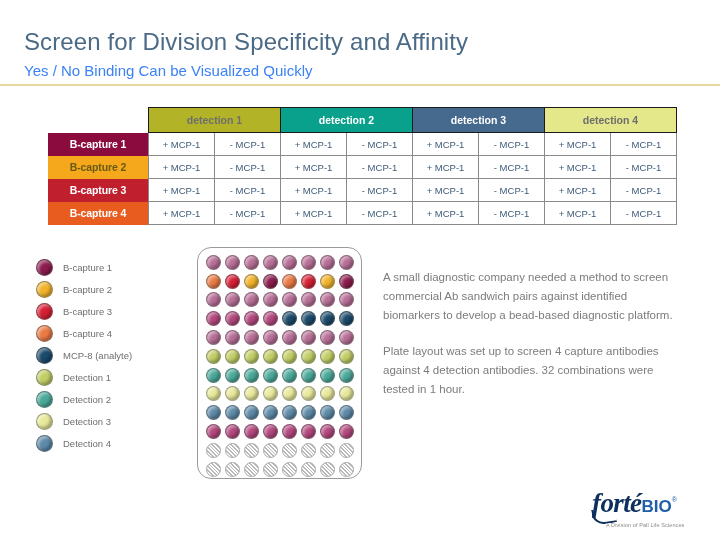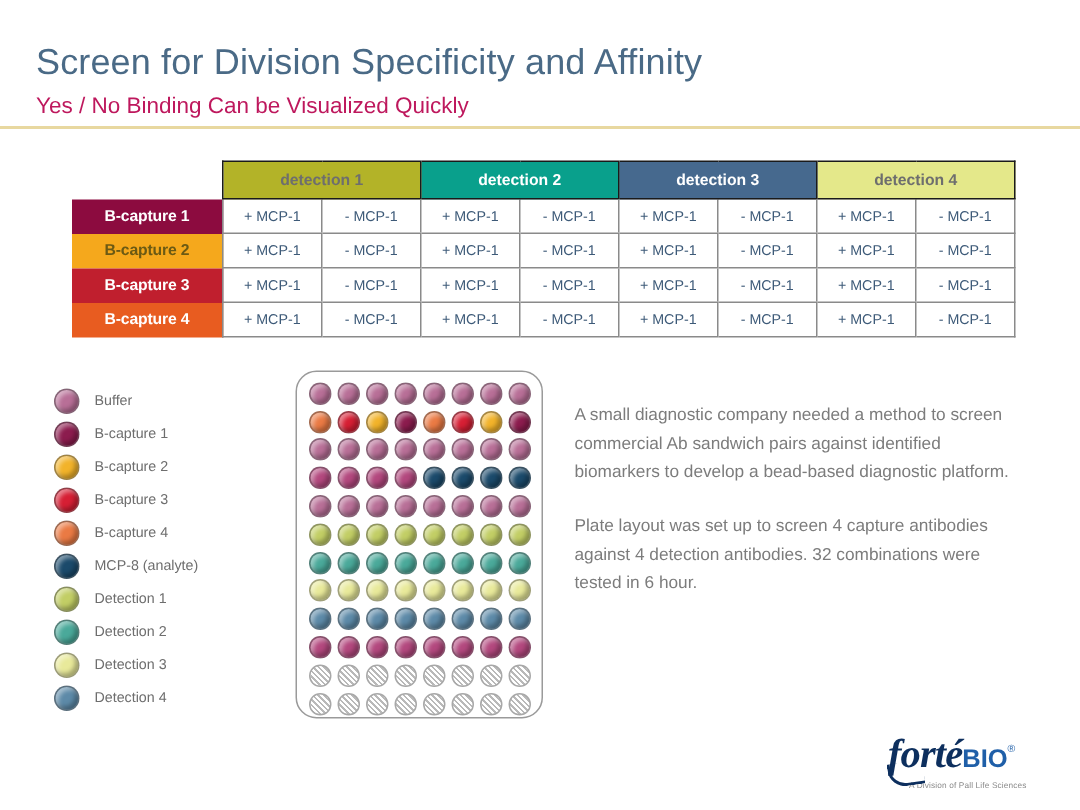--- a/index.html
+++ b/index.html
@@ -31,21 +31,21 @@
     color: #4a6a86;
     letter-spacing: 0.1px;
     white-space: nowrap;
   }
   #page-subtitle {
     position: absolute;
     left: 24px;
     top: 62px;
     font-size: 15px;
     font-weight: normal;
-    color: #be185d;
+    color: #3b82f6;
     white-space: nowrap;
   }
   #title-rule {
     position: absolute;
     left: 0;
     top: 84px;
     width: 720px;
     height: 2px;
     background: #e8d8a0;
   }
@@ -311,24 +311,20 @@
       <td class="data-cell">+ MCP-1</td>
       <td class="data-cell">- MCP-1</td>
       <td class="data-cell">+ MCP-1</td>
       <td class="data-cell lastcol">- MCP-1</td>
     </tr>
   </tbody>
 </table>
 
 <div id="legend">
     <div class="legend-row">
-      <span class="legend-dot" style="background: rgb(184, 111, 151);"></span>
-      <span class="legend-label">Buffer</span>
-    </div>
-    <div class="legend-row">
       <span class="legend-dot" style="background: rgb(140, 28, 78);"></span>
       <span class="legend-label">B-capture 1</span>
     </div>
     <div class="legend-row">
       <span class="legend-dot" style="background: rgb(242, 179, 42);"></span>
       <span class="legend-label">B-capture 2</span>
     </div>
     <div class="legend-row">
       <span class="legend-dot" style="background: rgb(214, 31, 52);"></span>
       <span class="legend-label">B-capture 3</span>
@@ -455,21 +451,21 @@
       <div class="well empty"></div>
       <div class="well empty"></div>
       <div class="well empty"></div>
       <div class="well empty"></div>
       <div class="well empty"></div>
     </div>
 </div>
 
 <div id="body-copy">
     <p>A small diagnostic company needed a method to screen commercial Ab sandwich pairs against identified biomarkers to develop a bead-based diagnostic platform.</p>
-    <p>Plate layout was set up to screen 4 capture antibodies against 4 detection antibodies. 32 combinations were tested in 6 hour.</p>
+    <p>Plate layout was set up to screen 4 capture antibodies against 4 detection antibodies. 32 combinations were tested in 1 hour.</p>
   </div>
 
 <div id="logo">
   <div id="logo-swoosh"></div>
   <div id="logo-wordmark">
     <span>forté</span><span id="logo-bio">BIO</span><span id="logo-tm">®</span>
   </div>
   <div id="logo-tagline">A Division of Pall Life Sciences</div>
 </div>
 

